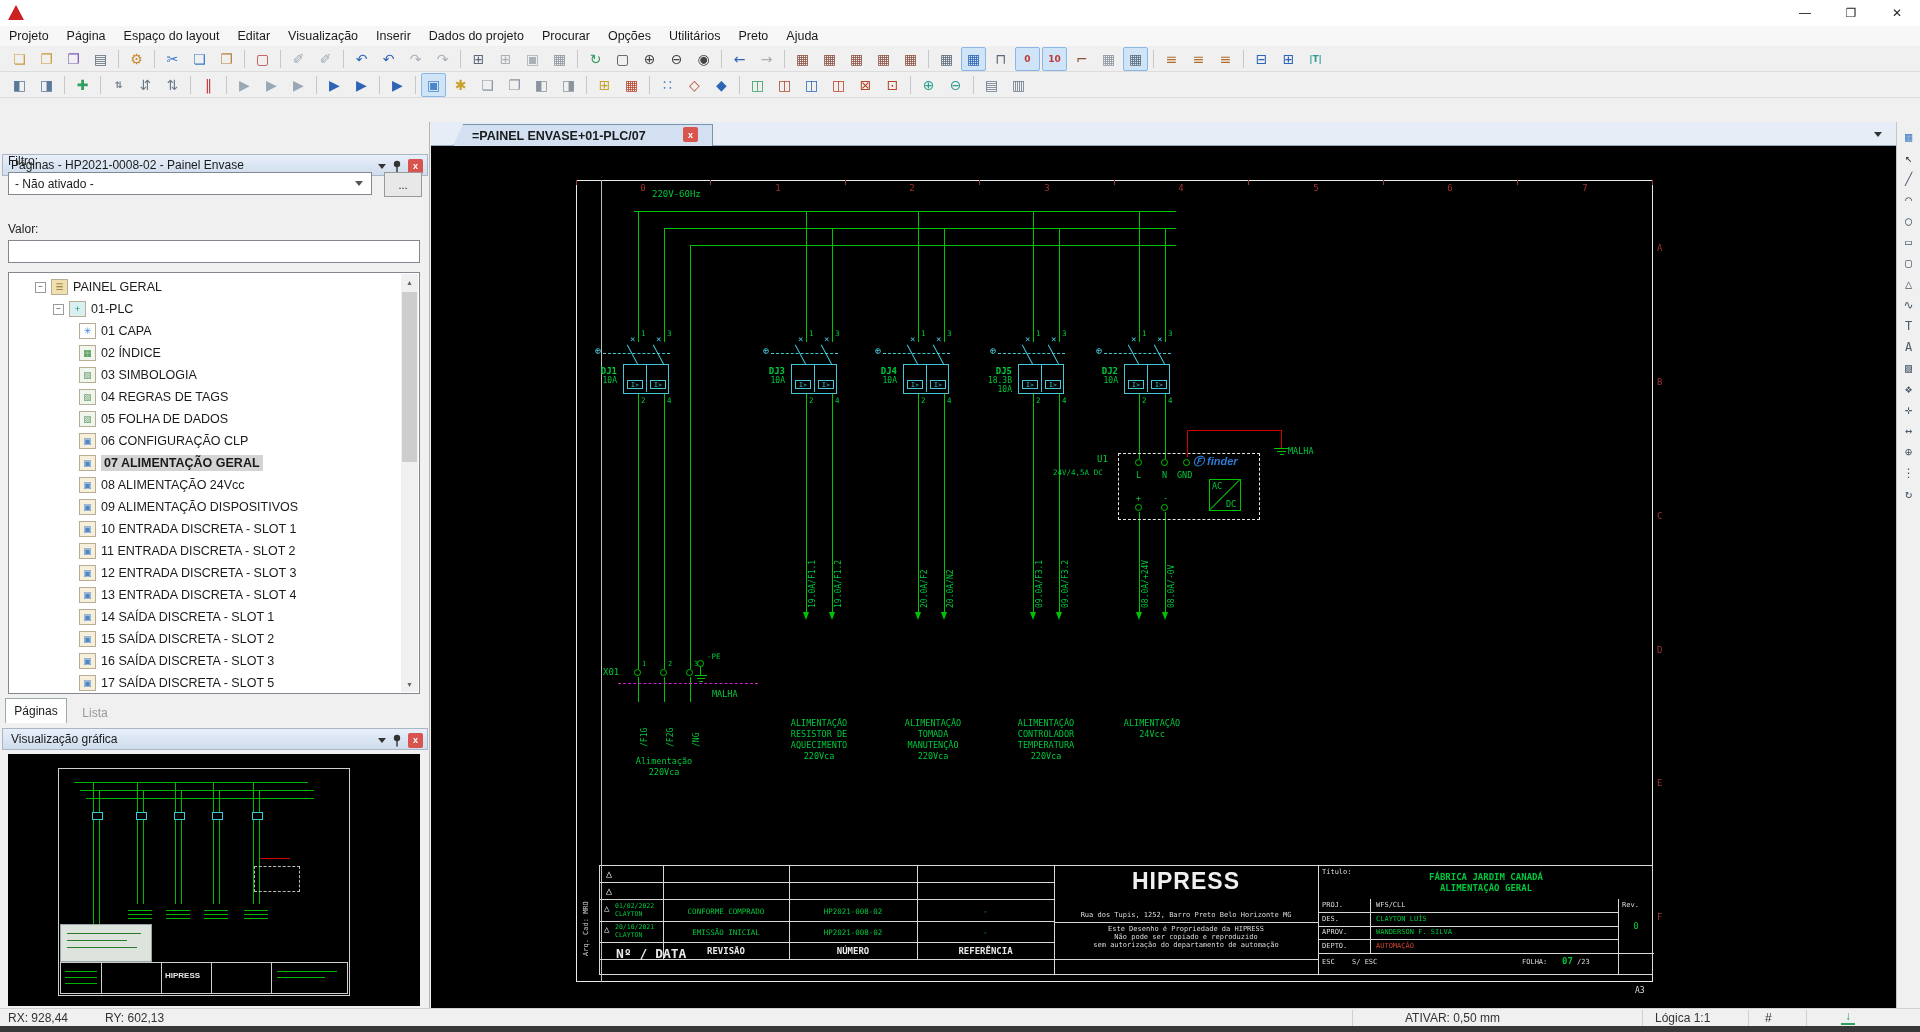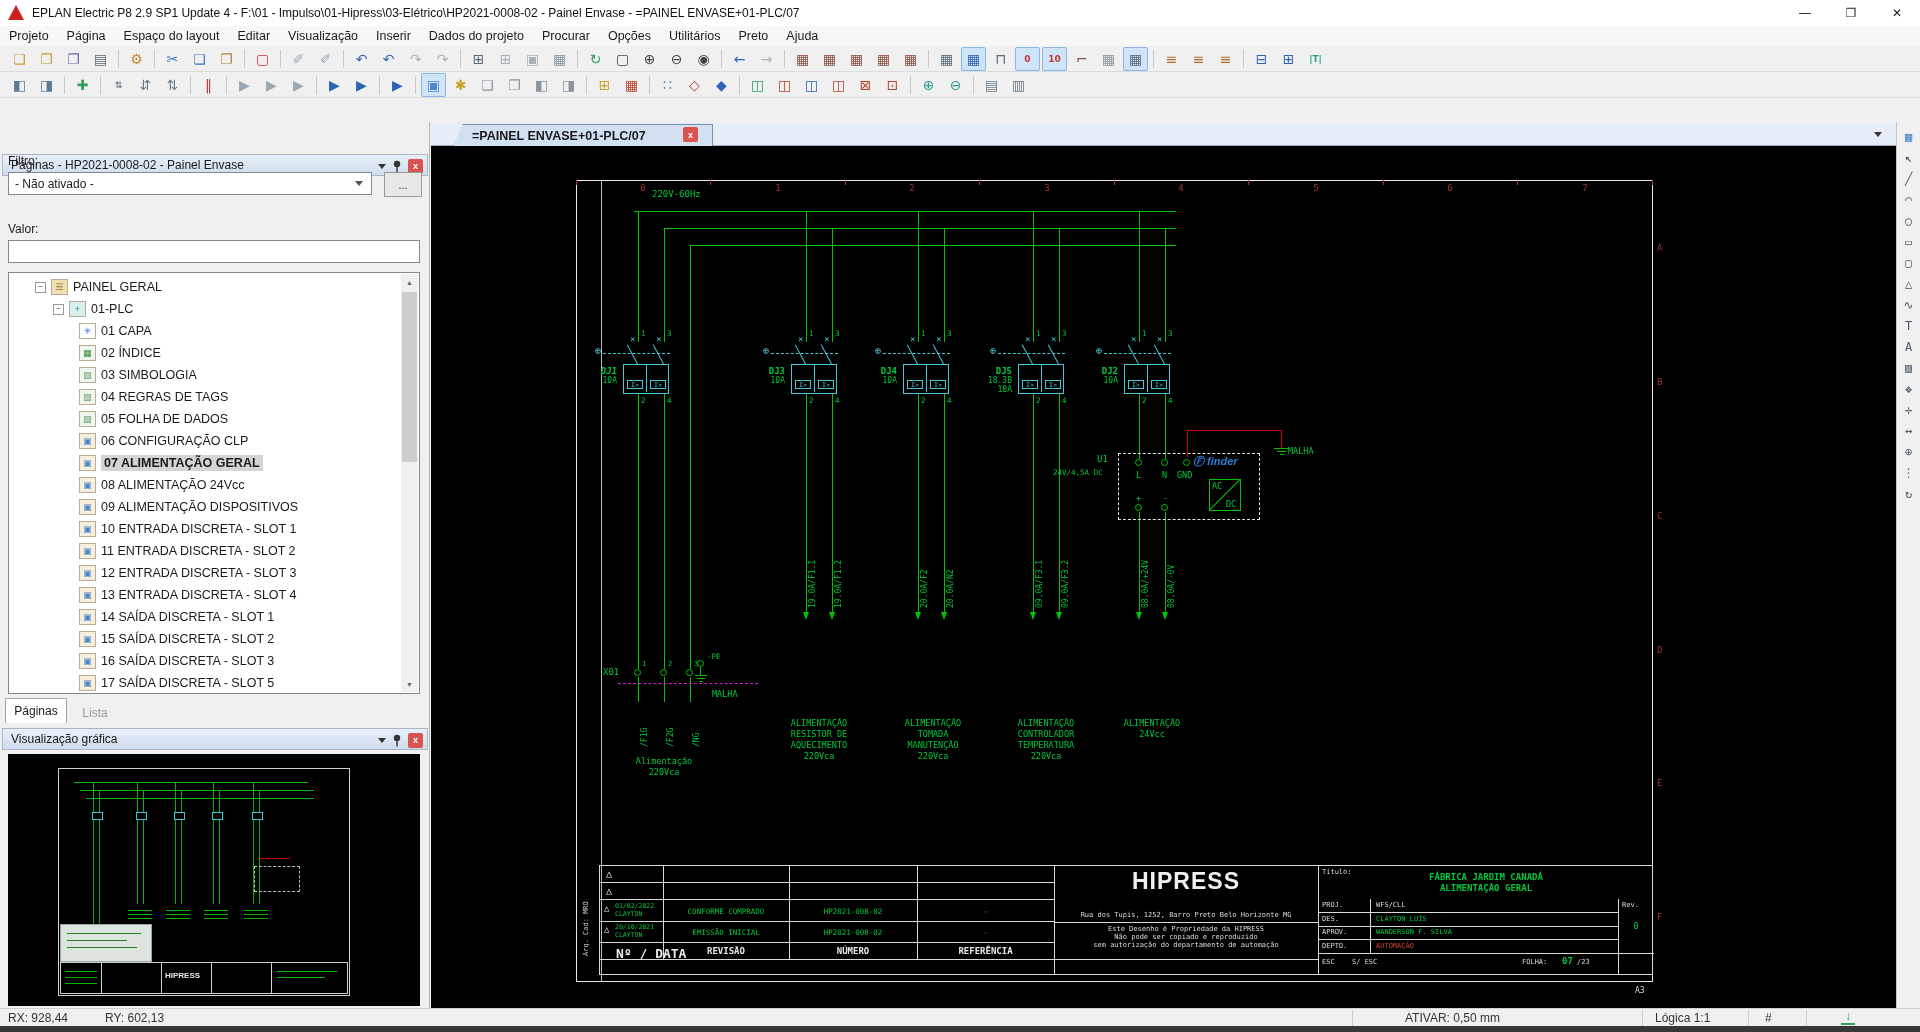--- a/index.html
+++ b/index.html
@@ -71,21 +71,20 @@
   
   #statusbar{left:0;top:1008px;width:1920px;height:18px;background:#f0f0f0;border-top:1px solid #d0d0d0;font-size:12px;color:#333;}
   .stsep{position:absolute;top:1px;width:1px;height:16px;background:#cfcfcf;}
   #bottomstrip{left:0;top:1026px;width:1920px;height:6px;background:#383838;}
 </style>
 </head>
 <body>
 
 <div class="abs" id="titlebar">
   <div class="abs" id="applogo"></div>
-  <div class="abs" id="apptitle">EPLAN Electric P8 2.9 SP1 Update 4 - F:\01 - Impulso\01-Hipress\03-Elétrico\HP2021-0008-02 - Painel Envase - =PAINEL ENVASE+01-PLC/07</div>
   <div class="abs winbtn" style="right:92px;">—</div>
   <div class="abs winbtn" style="right:46px;">❐</div>
   <div class="abs winbtn" style="right:0;">✕</div>
 </div>
 <div class="abs" id="menubar">
     <span class="menu-item">Projeto</span>
     <span class="menu-item">Página</span>
     <span class="menu-item">Espaço do layout</span>
     <span class="menu-item">Editar</span>
     <span class="menu-item">Visualização</span>
@@ -501,21 +500,21 @@
       <div class="bb" style="left: 192px; top: 218px; width: 46px; height: 30px;">
         <div class="abs" style="left: 22px; top: 0px; width: 1.4px; height: 27px; background: var(--cy);"></div>
         <div class="ib" style="left: 3px; top: 15px;">I&gt;</div>
         <div class="ib" style="left: 26px; top: 15px;">I&gt;</div>
       </div>
       <div class="gtxt" style="left: 210px; top: 183px; font-size: 7.5px;">1</div>
       <div class="gtxt" style="left: 236px; top: 183px; font-size: 7.5px;">3</div>
       <div class="gtxt" style="left: 210px; top: 250px; font-size: 7.5px;">2</div>
       <div class="gtxt" style="left: 236px; top: 250px; font-size: 7.5px;">4</div>
       <div class="abs" style="left: 140px; top: 220px; width: 46px; text-align: right;">
-        <div class="gtxt" style="position: static; font-weight: bold; font-size: 9px; font-style: italic;">DJ1</div>
+        <div class="gtxt" style="position: static; font-weight: bold; font-size: 9px;">DJ1</div>
         <div class="gtxt" style="position: static; font-weight: normal; font-size: 8px;">10A</div>
       </div>
       <div class="cyt" style="left: 332px; top: 199px; font-size: 10px;">⊕</div>
       <div class="dl" style="left: 340px; top: 207px; width: 67px;"></div>
       <div class="ct" style="left: 374px; top: 196px;"></div>
       <div class="ct" style="left: 400px; top: 196px;"></div>
       <div class="cyt" style="left: 367px; top: 188px; font-size: 9px;">×</div>
       <div class="cyt" style="left: 393px; top: 188px; font-size: 9px;">×</div>
       <div class="bb" style="left: 360px; top: 218px; width: 46px; height: 30px;">
         <div class="abs" style="left: 22px; top: 0px; width: 1.4px; height: 27px; background: var(--cy);"></div>

